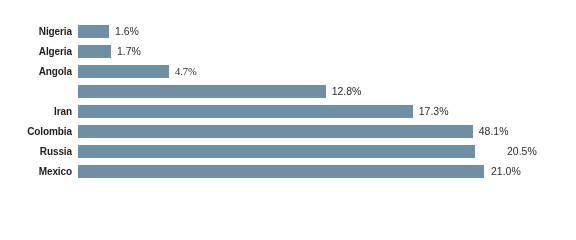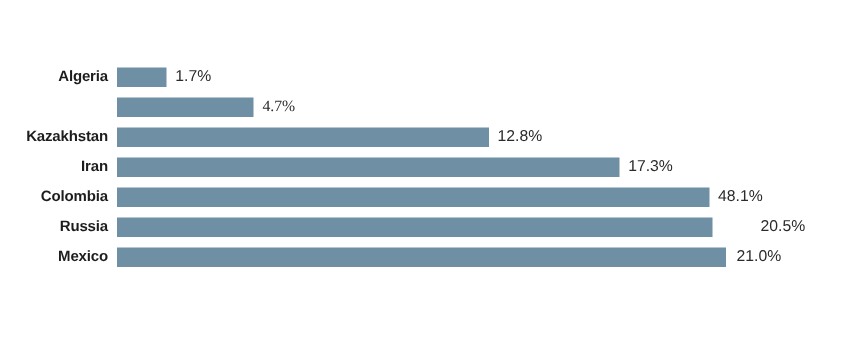--- a/index.html
+++ b/index.html
@@ -69,31 +69,36 @@
     font-weight: normal;
     color: #2b2b2b;
     white-space: nowrap;
   }
 </style>
 </head>
 <body>
 
 <div id="chart-root">
   <div class="plot-area">
+      <div class="bar-row" style="top: 25px;">
+        <div class="cat-label" style="color: rgb(29, 29, 29);">Nigeria</div>
+        <div class="bar" style="left: 78px; width: 30.96px; height: 13px; background: rgb(110, 143, 164);"></div>
+        <div class="val-label" style="left: 114.96px; color: rgb(43, 43, 43);">1.6%</div>
+      </div>
       <div class="bar-row" style="top: 45px;">
         <div class="cat-label" style="color: rgb(29, 29, 29);">Algeria</div>
         <div class="bar" style="left: 78px; width: 32.895px; height: 13px; background: rgb(110, 143, 164);"></div>
         <div class="val-label" style="left: 116.895px; color: rgb(43, 43, 43);">1.7%</div>
       </div>
       <div class="bar-row" style="top: 65px;">
+        <div class="cat-label" style="color: rgb(29, 29, 29);">Angola</div>
         <div class="bar" style="left: 78px; width: 90.945px; height: 13px; background: rgb(110, 143, 164);"></div>
         <div class="val-label" style="left: 174.945px; color: rgb(43, 43, 43); font-family: Liberation Serif, serif;">4.7%</div>
       </div>
       <div class="bar-row" style="top: 85px;">
-        <div class="cat-label" style="color: rgb(29, 29, 29);">Kazakhstan</div>
         <div class="bar" style="left: 78px; width: 247.68px; height: 13px; background: rgb(110, 143, 164);"></div>
         <div class="val-label" style="left: 331.68px; color: rgb(43, 43, 43);">12.8%</div>
       </div>
       <div class="bar-row" style="top: 105px;">
         <div class="cat-label" style="color: rgb(29, 29, 29);">Iran</div>
         <div class="bar" style="left: 78px; width: 334.755px; height: 13px; background: rgb(110, 143, 164);"></div>
         <div class="val-label" style="left: 418.755px; color: rgb(43, 43, 43);">17.3%</div>
       </div>
       <div class="bar-row" style="top: 125px;">
         <div class="cat-label" style="color: rgb(29, 29, 29);">Colombia</div>

